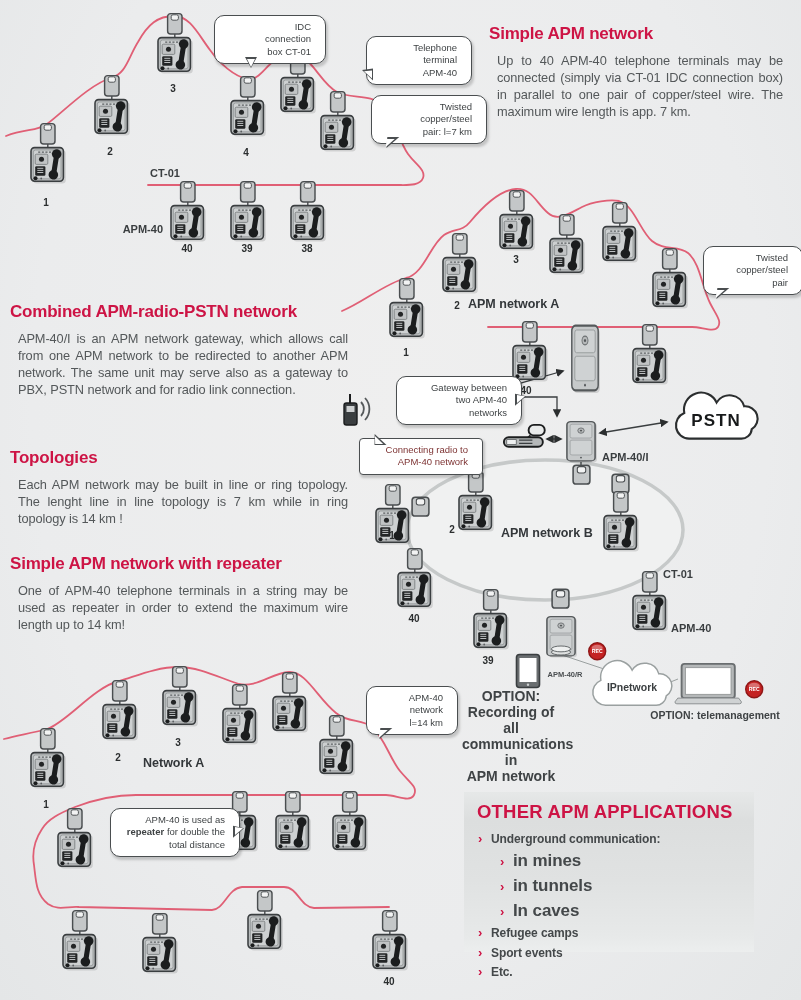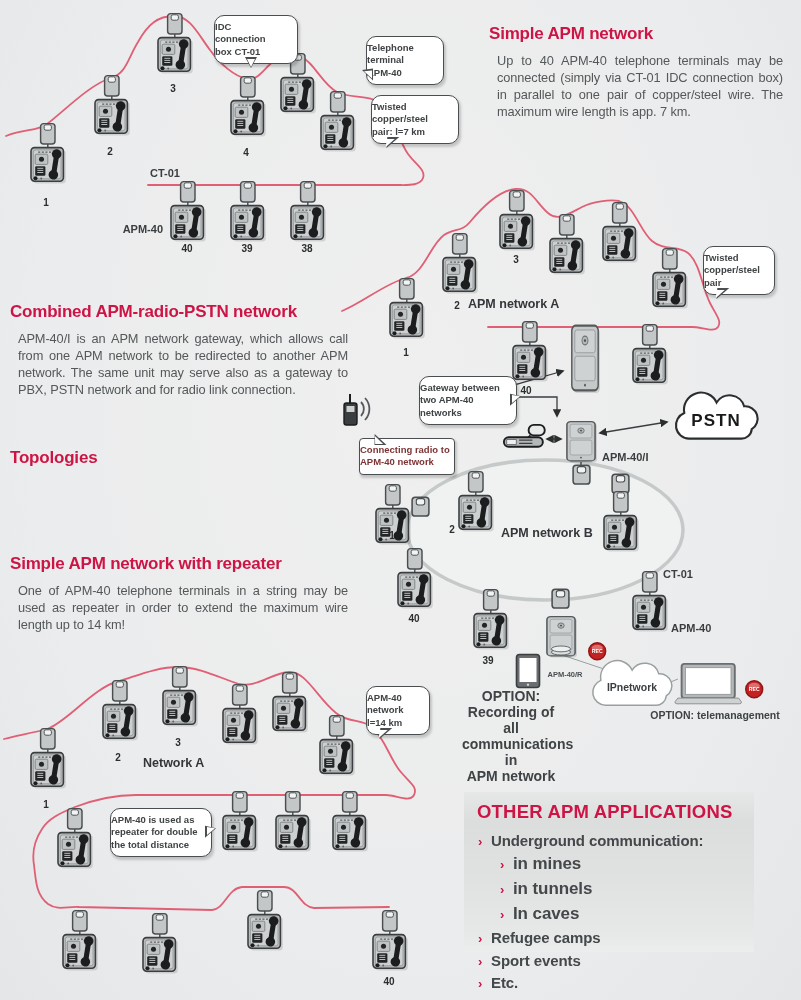--- a/index.html
+++ b/index.html
@@ -12,22 +12,22 @@
   .defs-holder{position:absolute;width:0;height:0;overflow:hidden;}
 
   
   .sect{position:absolute;}
   .sect h2{margin:0 0 7px 0; font-size:17px; font-weight:800; color:#cd1445; letter-spacing:-0.2px;}
   .sect p{margin:8px; font-size:12.8px; line-height:1.33; color:#54585a; text-align:justify; letter-spacing:-0.1px;}
 
   
   .co{
     position:absolute; z-index:6; background:#fff; border:1.6px solid #4a4e50; border-radius:10px;
-    padding:5px 0; font-weight:bold; font-size:9.5px; line-height:1.3; color:#3f4345;
-    text-align:left; white-space:pre-line; box-shadow:1.5px 2.5px 2.5px rgba(0,0,0,0.18);
+    padding:5px 14px; font-weight:normal; font-size:9.5px; line-height:1.3; color:#3f4345;
+    text-align:right; white-space:pre-line; box-shadow:1.5px 2.5px 2.5px rgba(0,0,0,0.18);
   }
   .co.rect{border-radius:4px; color:#7d3333; border-width:1.4px;}
   .co::before,.co::after{content:""; position:absolute; width:0; height:0;}
   .tail-b::before{bottom:-11px; left:var(--tx,16px); border:6px solid transparent; border-top:11px solid #4a4e50;}
   .tail-b::after{bottom:-7.5px; left:calc(var(--tx,16px) + 1.5px); border:4.5px solid transparent; border-top:8.5px solid #fff;}
   .tail-bl::before{bottom:-11px; left:var(--tx,12px); border:6px solid transparent; border-top:11px solid #4a4e50; transform:skewX(-32deg);}
   .tail-bl::after{bottom:-7.5px; left:calc(var(--tx,12px) + 0.5px); border:4.5px solid transparent; border-top:8.5px solid #fff; transform:skewX(-32deg);}
   .tail-l::before{left:-11px; bottom:7px; border:6px solid transparent; border-right:11px solid #4a4e50; transform:skewY(22deg);}
   .tail-l::after{left:-7.5px; bottom:8.5px; border:4.5px solid transparent; border-right:8.5px solid #fff; transform:skewY(22deg);}
   .tail-r::before{right:-11px; top:14px; border:6px solid transparent; border-left:11px solid #4a4e50; transform:skewY(-18deg);}
@@ -41,21 +41,21 @@
   
   .apps{
     position:absolute; left:464px; top:792px; width:290px; height:160px;
     background:linear-gradient(180deg,#e6e8e8 0%, #dcdede 18%, #e0e2e2 55%, #e7e9e9 90%, #eceeee 100%);
     z-index:4;
   }
   .apps h2{margin:9px 0 6px 13px; font-size:18.5px; font-weight:800; color:#cd1445; letter-spacing:0.2px;}
   .apps .row{display:flex; align-items:baseline; padding:2.6px 0 2.6px 14px;}
   .apps .row.lvl2{padding-left:36px;}
   .apps .bullet{color:#cd1445; font-weight:800; font-size:13px; width:13px; flex:0 0 13px; line-height:1;}
-  .apps .lbl{font-weight:bold; font-size:15px; color:#44484a; letter-spacing:-0.1px;}
+  .apps .lbl{font-weight:bold; font-size:12px; color:#44484a; letter-spacing:-0.1px;}
   .apps .row.lvl2 .lbl{font-size:17px;}
 
   
   .num{font:bold 10px "Liberation Sans",sans-serif; fill:#2b2e2f; text-anchor:middle;}
   .dlab{font:bold 11px "Liberation Sans",sans-serif; fill:#3a3e40;}
   .dlab-lg{font:bold 12.5px "Liberation Sans",sans-serif; fill:#33373a;}
   .pstn-t{font:bold 17px "Liberation Sans",sans-serif; fill:#17191a; text-anchor:middle; letter-spacing:1px;}
   .ip-t{font:bold 10.5px "Liberation Sans",sans-serif; fill:#3a3e40; text-anchor:middle;}
   .tiny-t{font:bold 7.5px "Liberation Sans",sans-serif; fill:#4a4e50; text-anchor:middle;}
   .rec-t{font:bold 6px "Liberation Sans",sans-serif; fill:#ffffff; text-anchor:middle;}
@@ -177,20 +177,21 @@
     <h2>Simple APM network</h2>
     <p>Up to 40 APM-40 telephone terminals may be connected (simply via CT-01 IDC connection box) in parallel to one pair of copper/steel wire. The maximum wire length is app. 7 km.</p>
   </section>
 
   <section class="sect" style="left:10px;top:302px;width:346px">
     <h2>Combined APM-radio-PSTN network</h2>
     <p>APM-40/I is an APM network gateway, which allows call from one APM network to be redirected to another APM network. The same unit may serve also as a gateway to PBX, PSTN network and for radio link connection.</p>
   </section>
   <section class="sect" style="left:10px;top:448px;width:346px">
     <h2>Topologies</h2>
+    <p>Each APM network may be built in line or ring topology. The lenght line in line topology is 7 km while in ring topology is 14 km !</p>
   </section>
   <section class="sect" style="left:10px;top:554px;width:346px">
     <h2>Simple APM network with repeater</h2>
     <p>One of APM-40 telephone terminals in a string may be used as repeater in order to extend the maximum wire length up to 14 km!</p>
   </section>
 
   <svg class="diag" style="left:330px;top:175px" width="471" height="590" viewBox="0 0 471 590">
     <defs>
       <marker id="arr" viewBox="0 0 10 10" refX="8" refY="5" markerWidth="6.5" markerHeight="6.5" orient="auto-start-reverse">
         <path d="M0,0 L10,5 L0,10 z" fill="#2b2e2f"></path>
@@ -255,21 +256,21 @@
     <text class="num" x="186" y="88">3</text>
     <text class="num" x="196" y="219">40</text>
     <text class="num" x="62" y="364">1</text>
     <text class="num" x="122" y="358">2</text>
     <text class="num" x="84" y="447">40</text>
     <text class="num" x="158" y="489">39</text>
   </svg>
   <div class="co tail-bl" style="left:703px;top:246px;width:70px;--tx:8px">Twisted
 copper/steel
 pair</div>
-  <div class="co tail-r" style="left:419px;top:376px;width:96px">Gateway between
+  <div class="co tail-r" style="left:396px;top:376px;width:96px">Gateway between
 two APM-40
 networks</div>
   <div class="co rect tail-t" style="left:359px;top:438px;width:94px;--tx:10px">Connecting radio to
 APM-40 network</div>
   <div class="optlbl" style="left:462px;top:688px;width:98px;font-size:14px">OPTION: Recording of
 all communications in
 APM network</div>
   <div class="optlbl" style="left:648px;top:709px;width:134px;font-size:10.5px">OPTION: telemanagement</div>
 
   <svg class="diag" style="left:0;top:655px" width="470" height="345" viewBox="0 0 470 345">

